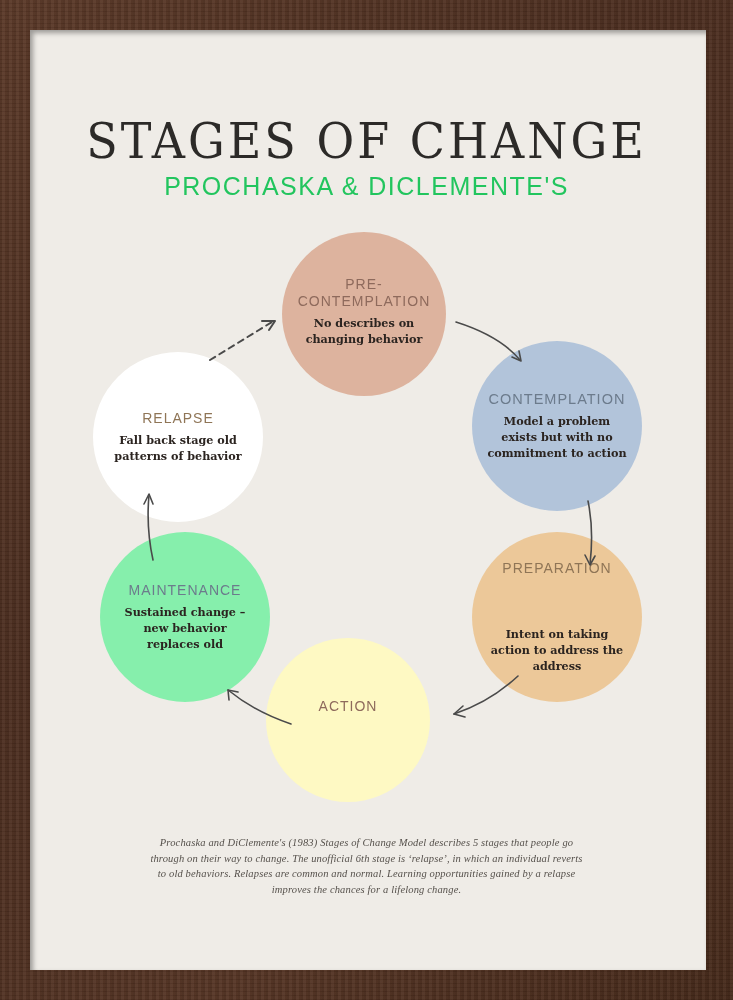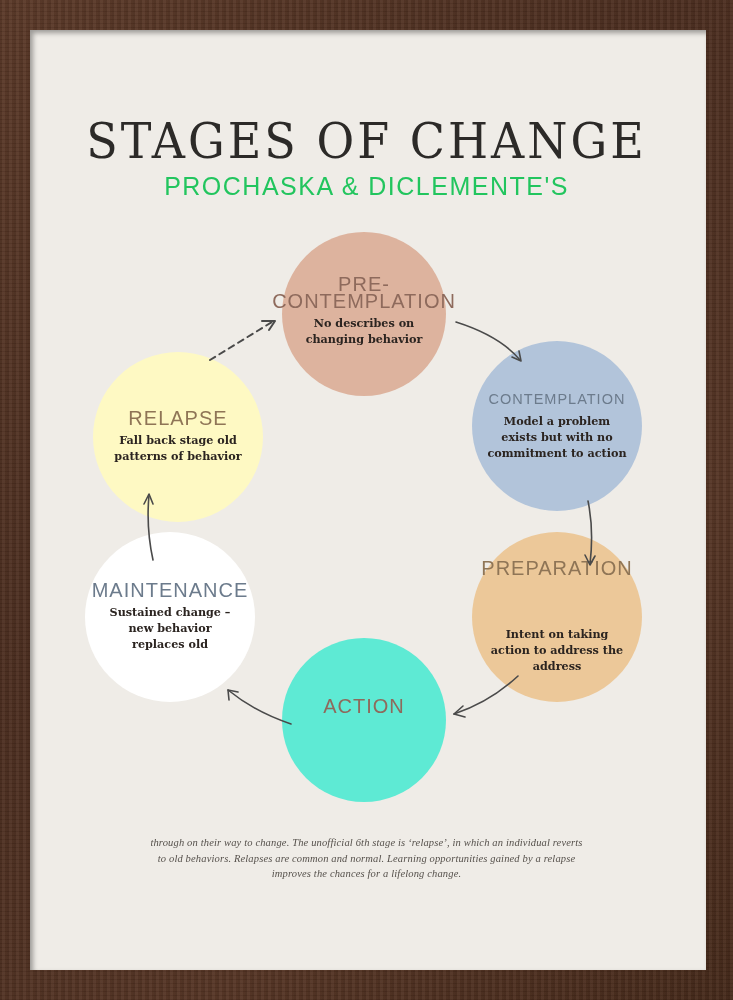--- a/index.html
+++ b/index.html
@@ -26,21 +26,21 @@
     position:absolute; left:0; width:733px; top:172px; text-align:center;
     font-family:"Liberation Sans", sans-serif; font-size:25px;
     letter-spacing:1.5px; color:#22c55e;
   }
   .circle {
     position:absolute; border-radius:50%;
     display:flex; flex-direction:column; align-items:center; justify-content:center;
     text-align:center; box-sizing:border-box;
   }
   .stage-name {
-    font-family:"Liberation Sans", sans-serif; font-size:20px;
+    font-family:"Liberation Sans", sans-serif; font-size:14px;
     letter-spacing:1px; line-height:17px; margin-bottom:5px;
   }
   .stage-desc {
     font-family:"DejaVu Serif", serif; font-size:11.2px; line-height:16px;
     color:#2b2420; font-weight:bold;
   }
   .stage-desc span { display:block; }
   .arrows { position:absolute; left:0; top:0; width:733px; height:1000px; pointer-events:none; }
   .caption {
     position:absolute; left:110px; width:513px; top:835px;
@@ -80,34 +80,34 @@
 
 <div class="circle" style="left:472px; top:532px; width:170px; height:170px; background:#ecc899;gap:44px;">
   <div class="stage-name" style="color:#8f7556;">PREPARATION</div>
   <div class="stage-desc">
     <span>Intent on taking</span>
     <span>action to address the</span>
     <span>address</span>
   </div>
 </div>
 
-<div class="circle" style="left:282px; top:638px; width:164px; height:164px; background:#5eead4;">
+<div class="circle" style="left:266px; top:638px; width:164px; height:164px; background:#fef9c3;">
   <div class="stage-name" style="color:#8e6a5c; margin-top:-22px;">ACTION</div>
 </div>
 
-<div class="circle" style="left:85px; top:532px; width:170px; height:170px; background:#ffffff;">
+<div class="circle" style="left:100px; top:532px; width:170px; height:170px; background:#86efac;">
   <div class="stage-name" style="color:#6c7b8c;">MAINTENANCE</div>
   <div class="stage-desc">
     <span>Sustained change –</span>
     <span>new behavior</span>
     <span>replaces old</span>
   </div>
 </div>
 
-<div class="circle" style="left:93px; top:352px; width:170px; height:170px; background:#fef9c3;">
+<div class="circle" style="left:93px; top:352px; width:170px; height:170px; background:#ffffff;">
   <div class="stage-name" style="color:#8f7556;">RELAPSE</div>
   <div class="stage-desc">
     <span>Fall back stage old</span>
     <span>patterns of behavior</span>
   </div>
 </div>
 
 <svg class="arrows" viewBox="0 0 733 1000">
   <g fill="none" stroke="#4a4a4a" stroke-width="1.6" stroke-linecap="round" stroke-linejoin="round">
 
@@ -137,16 +137,17 @@
     </g>
 
     <g>
       <path d="M210 360 L272 322" stroke-dasharray="6 5" stroke-width="2"></path>
       <path d="M262 321 L275 321 L269 330" stroke-width="2"></path>
     </g>
   </g>
 </svg>
 
 <div class="caption">
+  <span>Prochaska and DiClemente's (1983) Stages of Change Model describes 5 stages that people go</span>
   <span>through on their way to change. The unofficial 6th stage is ‘relapse’, in which an individual reverts</span>
   <span>to old behaviors. Relapses are common and normal. Learning opportunities gained by a relapse</span>
   <span>improves the chances for a lifelong change.</span>
 </div>
 
 </body></html>

